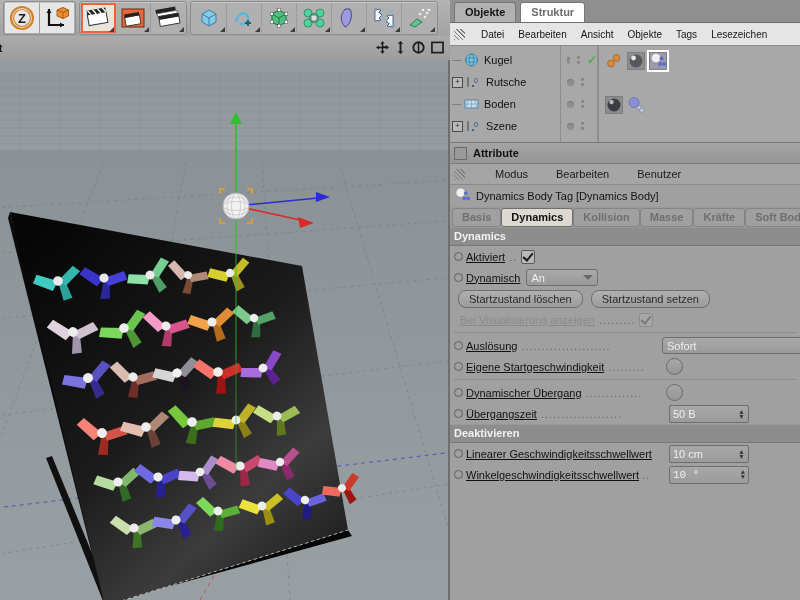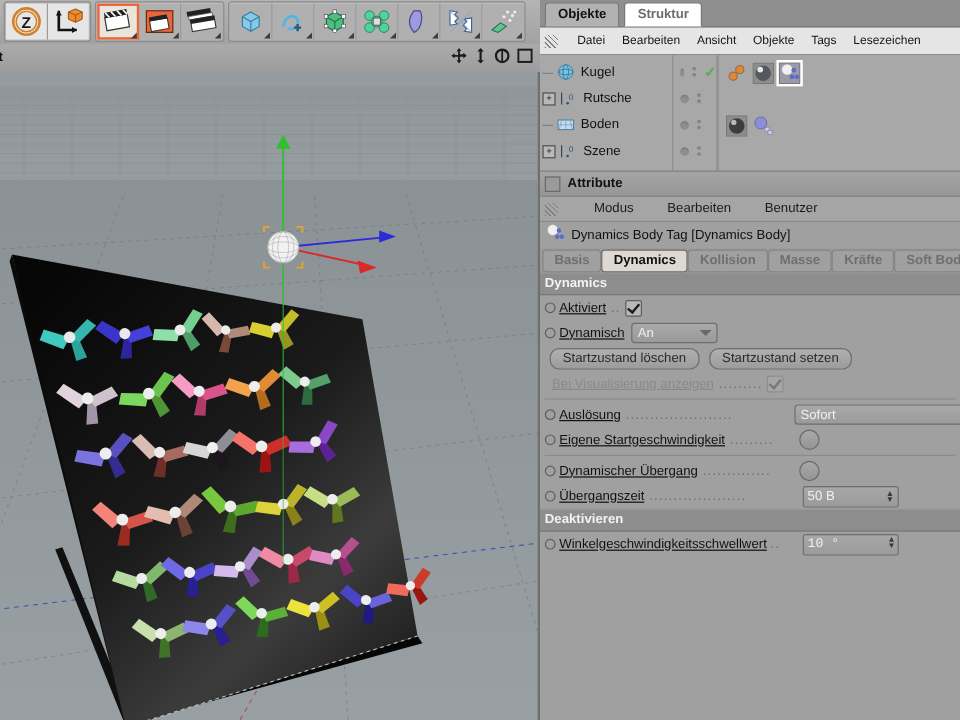--- a/index.html
+++ b/index.html
@@ -870,20 +870,32 @@
         <span>50 B</span>
         <span class="spin">
             <span>▲</span>
             <span>▼</span>
           </span>
       </span>
     </div>
 
     <div class="sect">Deaktivieren</div>
 
+    <div class="prow">
+      <span class="ocirc"></span>
+      <span class="lab">Linearer Geschwindigkeitsschwellwert</span>
+      <span class="spacer"></span>
+      <span class="numfield" style="width:72px;margin-right:51px;">
+        <span>10 cm</span>
+        <span class="spin">
+            <span>▲</span>
+            <span>▼</span>
+          </span>
+      </span>
+    </div>
 
     <div class="prow">
       <span class="ocirc"></span>
       <span class="lab">Winkelgeschwindigkeitsschwellwert</span>
       <span class="dotfill" style="margin:0 3px;">..</span>
       <span class="spacer"></span>
       <span class="numfield" style="width:72px;margin-right:51px;font-family:Liberation Mono, monospace;">
         <span>10 °</span>
         <span class="spin">
             <span>▲</span>

